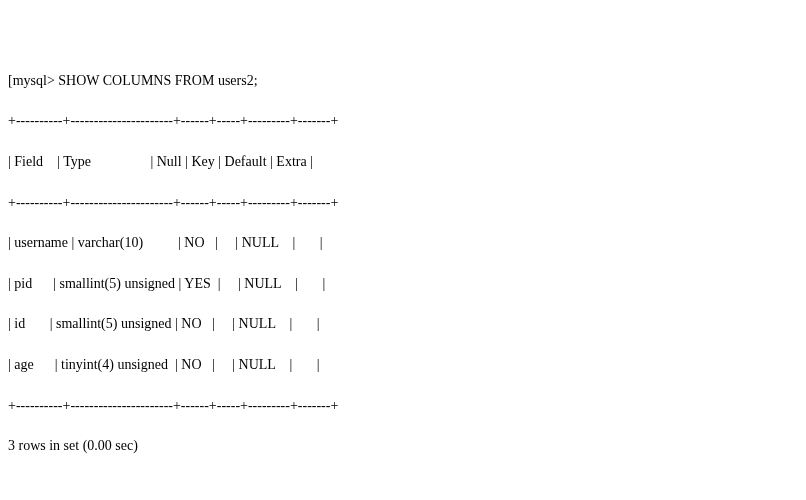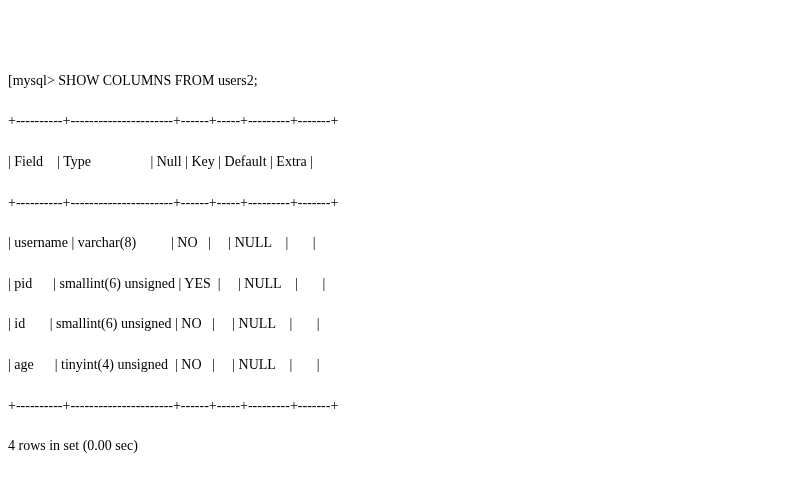--- a/index.html
+++ b/index.html
@@ -19,26 +19,26 @@
     .line { display: block; font-family: Liberation Serif, serif; }
   </style>
 </head>
 <body>
 
 
 <span class="line"><span>[mysql&gt;</span> <span>SHOW COLUMNS FROM users2;</span></span>
 <span class="line">+----------+----------------------+------+-----+---------+-------+</span>
 <span class="line">| Field    | Type                 | Null | Key | Default | Extra |</span>
 <span class="line">+----------+----------------------+------+-----+---------+-------+</span>
-<span class="line">| username | varchar(8)          | NO   |     | NULL    |       |</span>
-<span class="line">| pid      | smallint(6) unsigned | YES  |     | NULL    |       |</span>
-<span class="line">| id       | smallint(6) unsigned | NO   |     | NULL    |       |</span>
+<span class="line">| username | varchar(10)          | NO   |     | NULL    |       |</span>
+<span class="line">| pid      | smallint(5) unsigned | YES  |     | NULL    |       |</span>
+<span class="line">| id       | smallint(5) unsigned | NO   |     | NULL    |       |</span>
 <span class="line">| age      | tinyint(4) unsigned  | NO   |     | NULL    |       |</span>
 <span class="line">+----------+----------------------+------+-----+---------+-------+</span>
-<span class="line">4 rows in set (0.00 sec)</span>
+<span class="line">3 rows in set (0.00 sec)</span>
 <span class="line"> </span>
 
 
 
 
 
 
 
 
 

